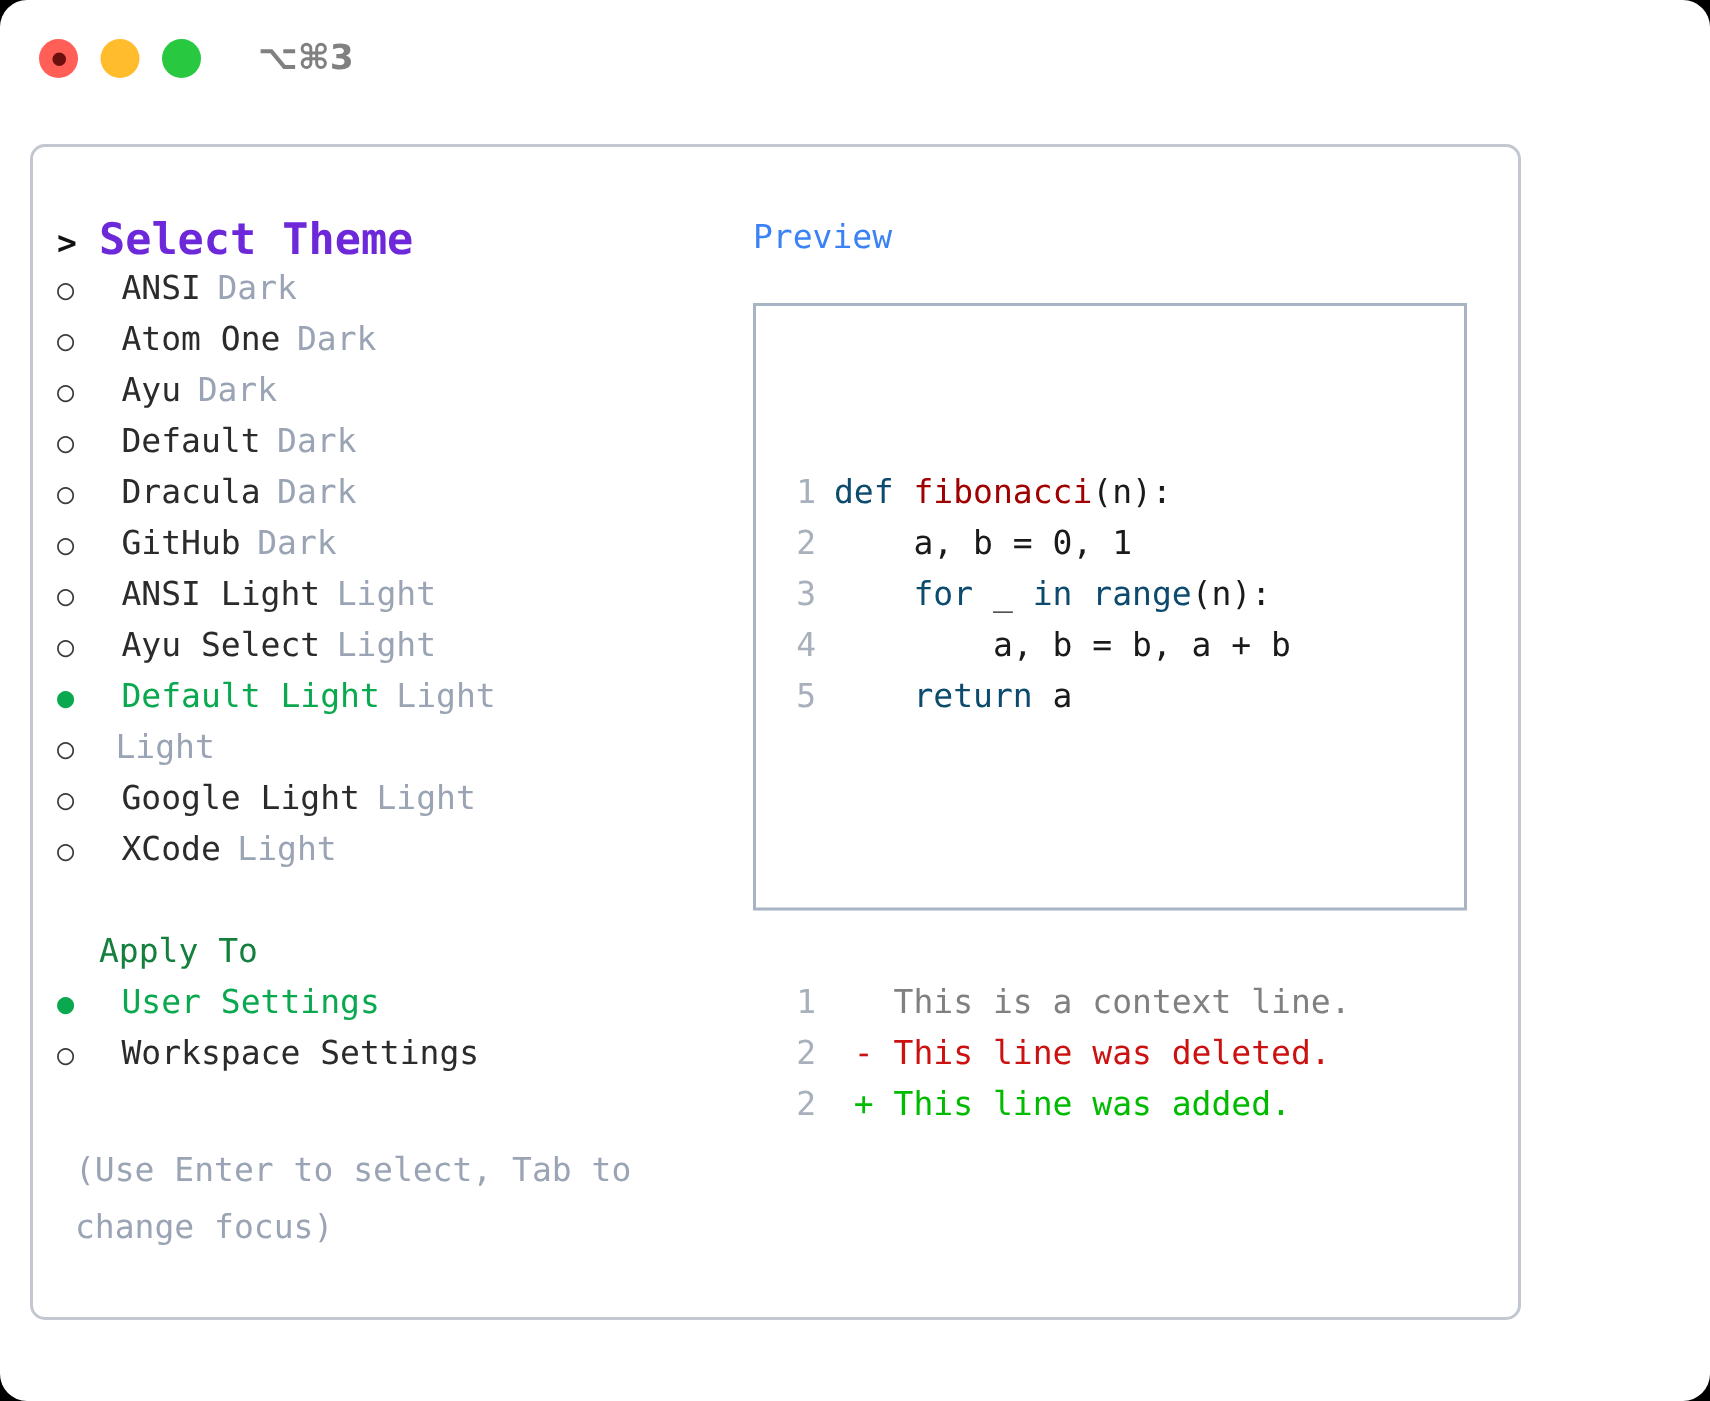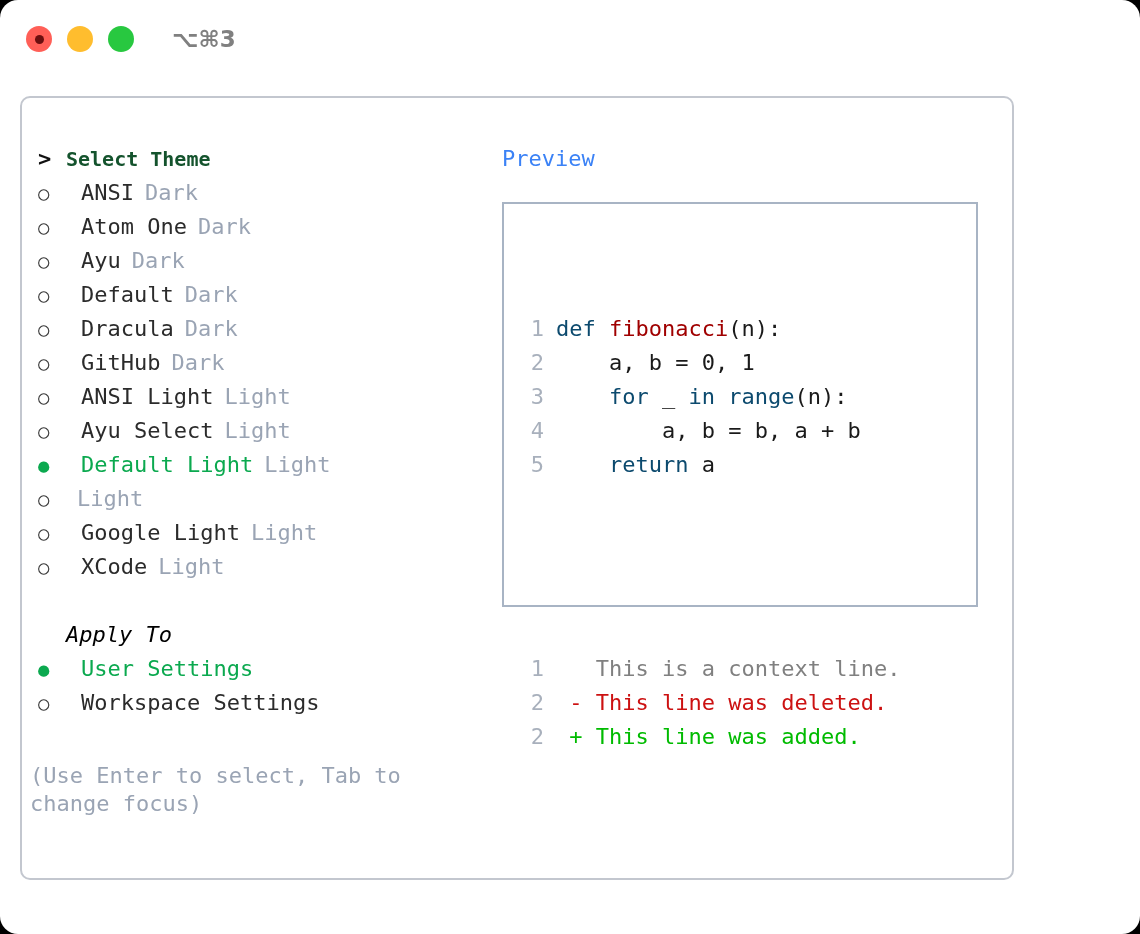--- a/index.html
+++ b/index.html
@@ -104,43 +104,42 @@
   .marker-prompt { color: #111111; font-weight: bold; }
   .marker-off {
     color: #3b3b3b;
     font-size: 19px;
   }
   .marker-on {
     color: #0ba94f;
     font-size: 19px;
   }
   .heading {
-    color: #14532d;
+    color: #6d28d9;
     font-weight: bold;
-    font-size: 20px;
+    font-size: 29px;
   }
   .item-name { color: #2b2b2b; margin-left: 15px; }
   .item-name.sel { color: #0ba94f; }
   .item-tag {
     color: #9aa4b4;
     margin-left: 11px;
   }
   .section-head {
-    color: #000000;
+    color: #15803d;
     margin-left: 0;
-    font-style: italic;
   }
   .hint {
     position: absolute;
-    left: 8px;
+    left: 28px;
     top: 664px;
     width: 412px;
     color: #9aa4b4;
     font-size: 22px;
-    line-height: 28px;
+    line-height: 38px;
   }
 
   
   .right-col {
     position: absolute;
     left: 480px;
     top: 44px;
     width: 490px;
   }
   .preview-title {

